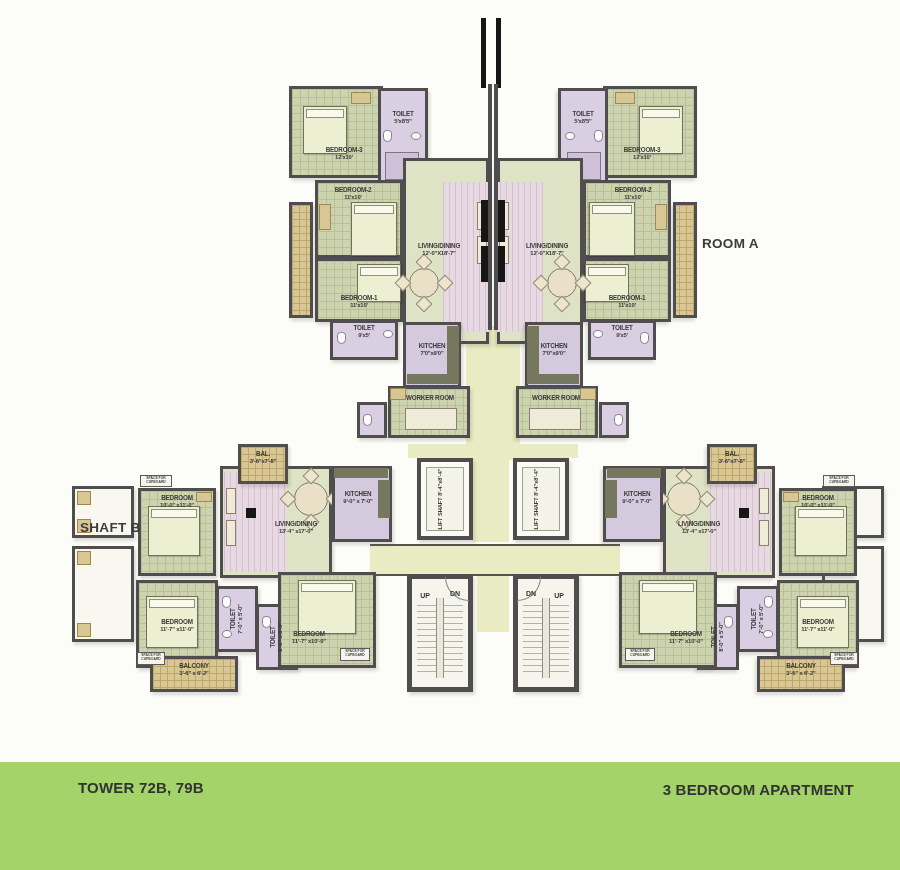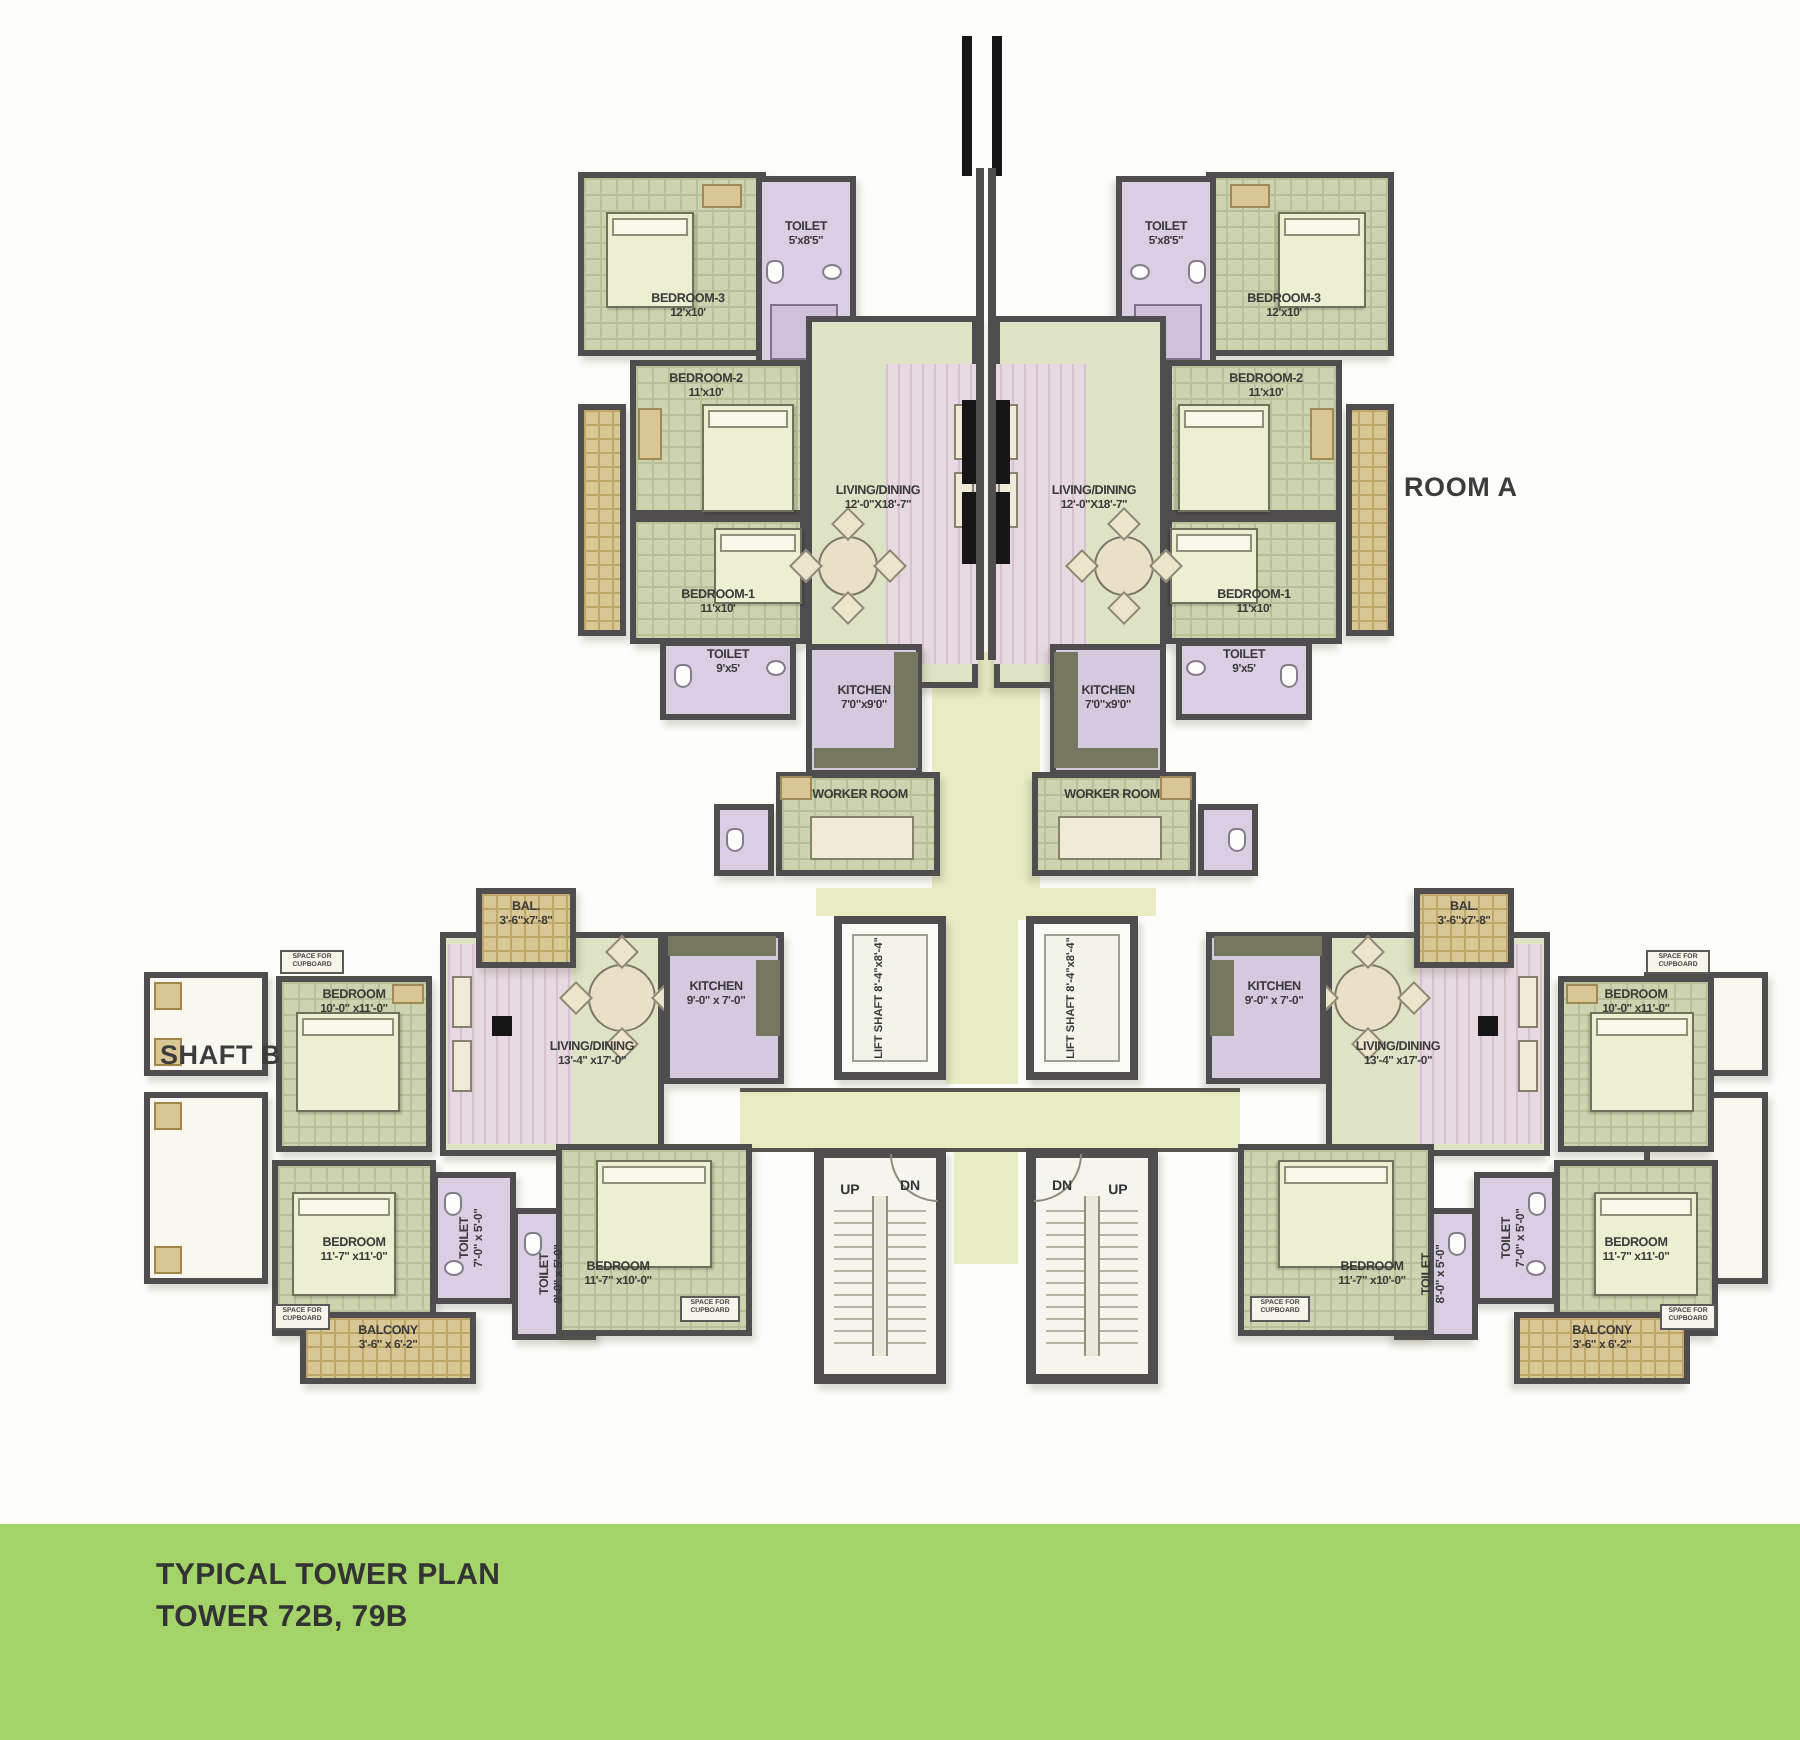--- a/index.html
+++ b/index.html
@@ -245,23 +245,23 @@
   <div class="rail" style="left:542px;top:598px;width:8px;height:80px"></div>
   <div class="arcr" style="left:517px;top:577px"></div>
   <div class="updn" style="left:521px;top:590px;width:20px;height:10px">DN</div>
   <div class="updn" style="left:549px;top:592px;width:20px;height:10px">UP</div>
 
   <div class="unitlbl" style="left:702px;top:236px">ROOM A</div>
   <div class="unitlbl" style="left:80px;top:520px">SHAFT B</div>
 
   <div id="footer">
     <div class="ft-left">
-      <span>TYPICAL TOWER PLAN</span>
       <span>TOWER 72B, 79B</span>
     </div>
+    <div class="ft-right">3 BEDROOM APARTMENT</div>
   </div>
 
 <div class="apt mirror" style="left: 494px; top: 84px; width: 207px; height: 361px;">
     <div class="room tan" style="left:4px;top:118px;width:24px;height:116px"></div>
     <div class="room tile" style="left:4px;top:2px;width:94px;height:92px"></div>
     <div class="bed" style="left:18px;top:22px;width:44px;height:48px"></div>
     <div class="ward" style="left:66px;top:8px;width:20px;height:12px"></div>
     <div class="room lav" style="left:93px;top:4px;width:50px;height:98px"></div>
     <div class="tub" style="left:100px;top:68px;width:34px;height:28px"></div>
     <div class="wc" style="left:98px;top:46px"></div>

